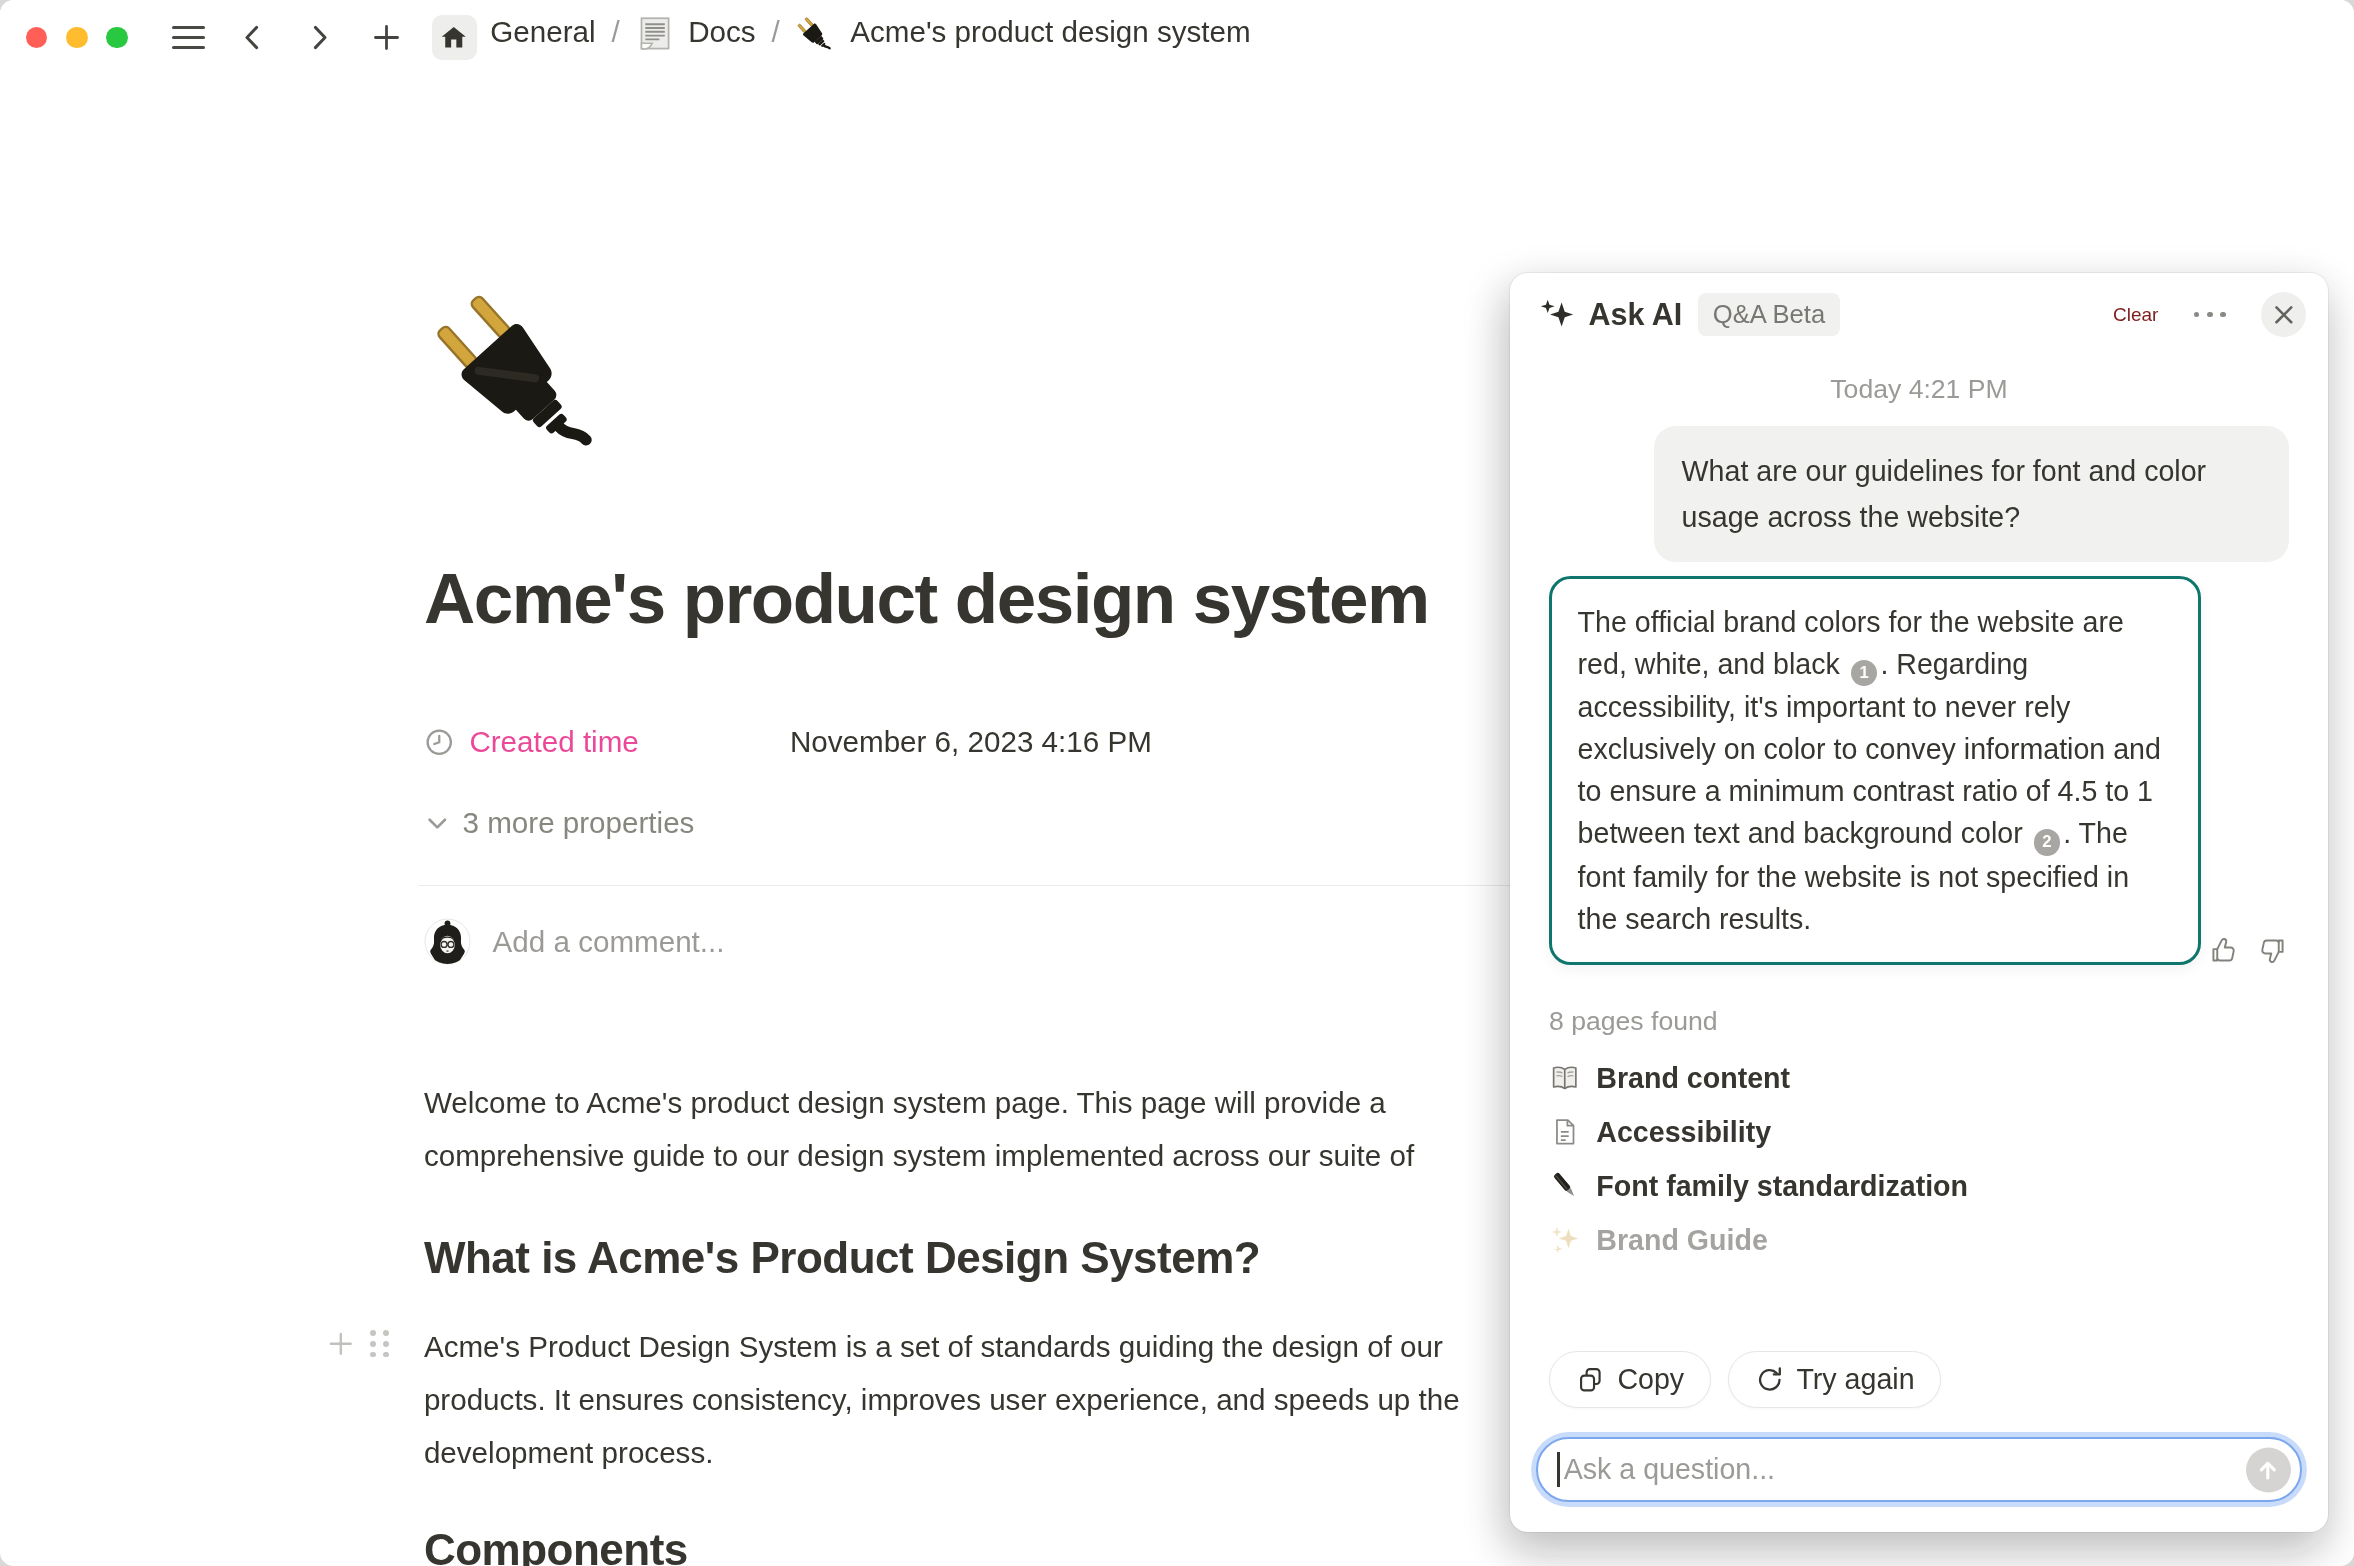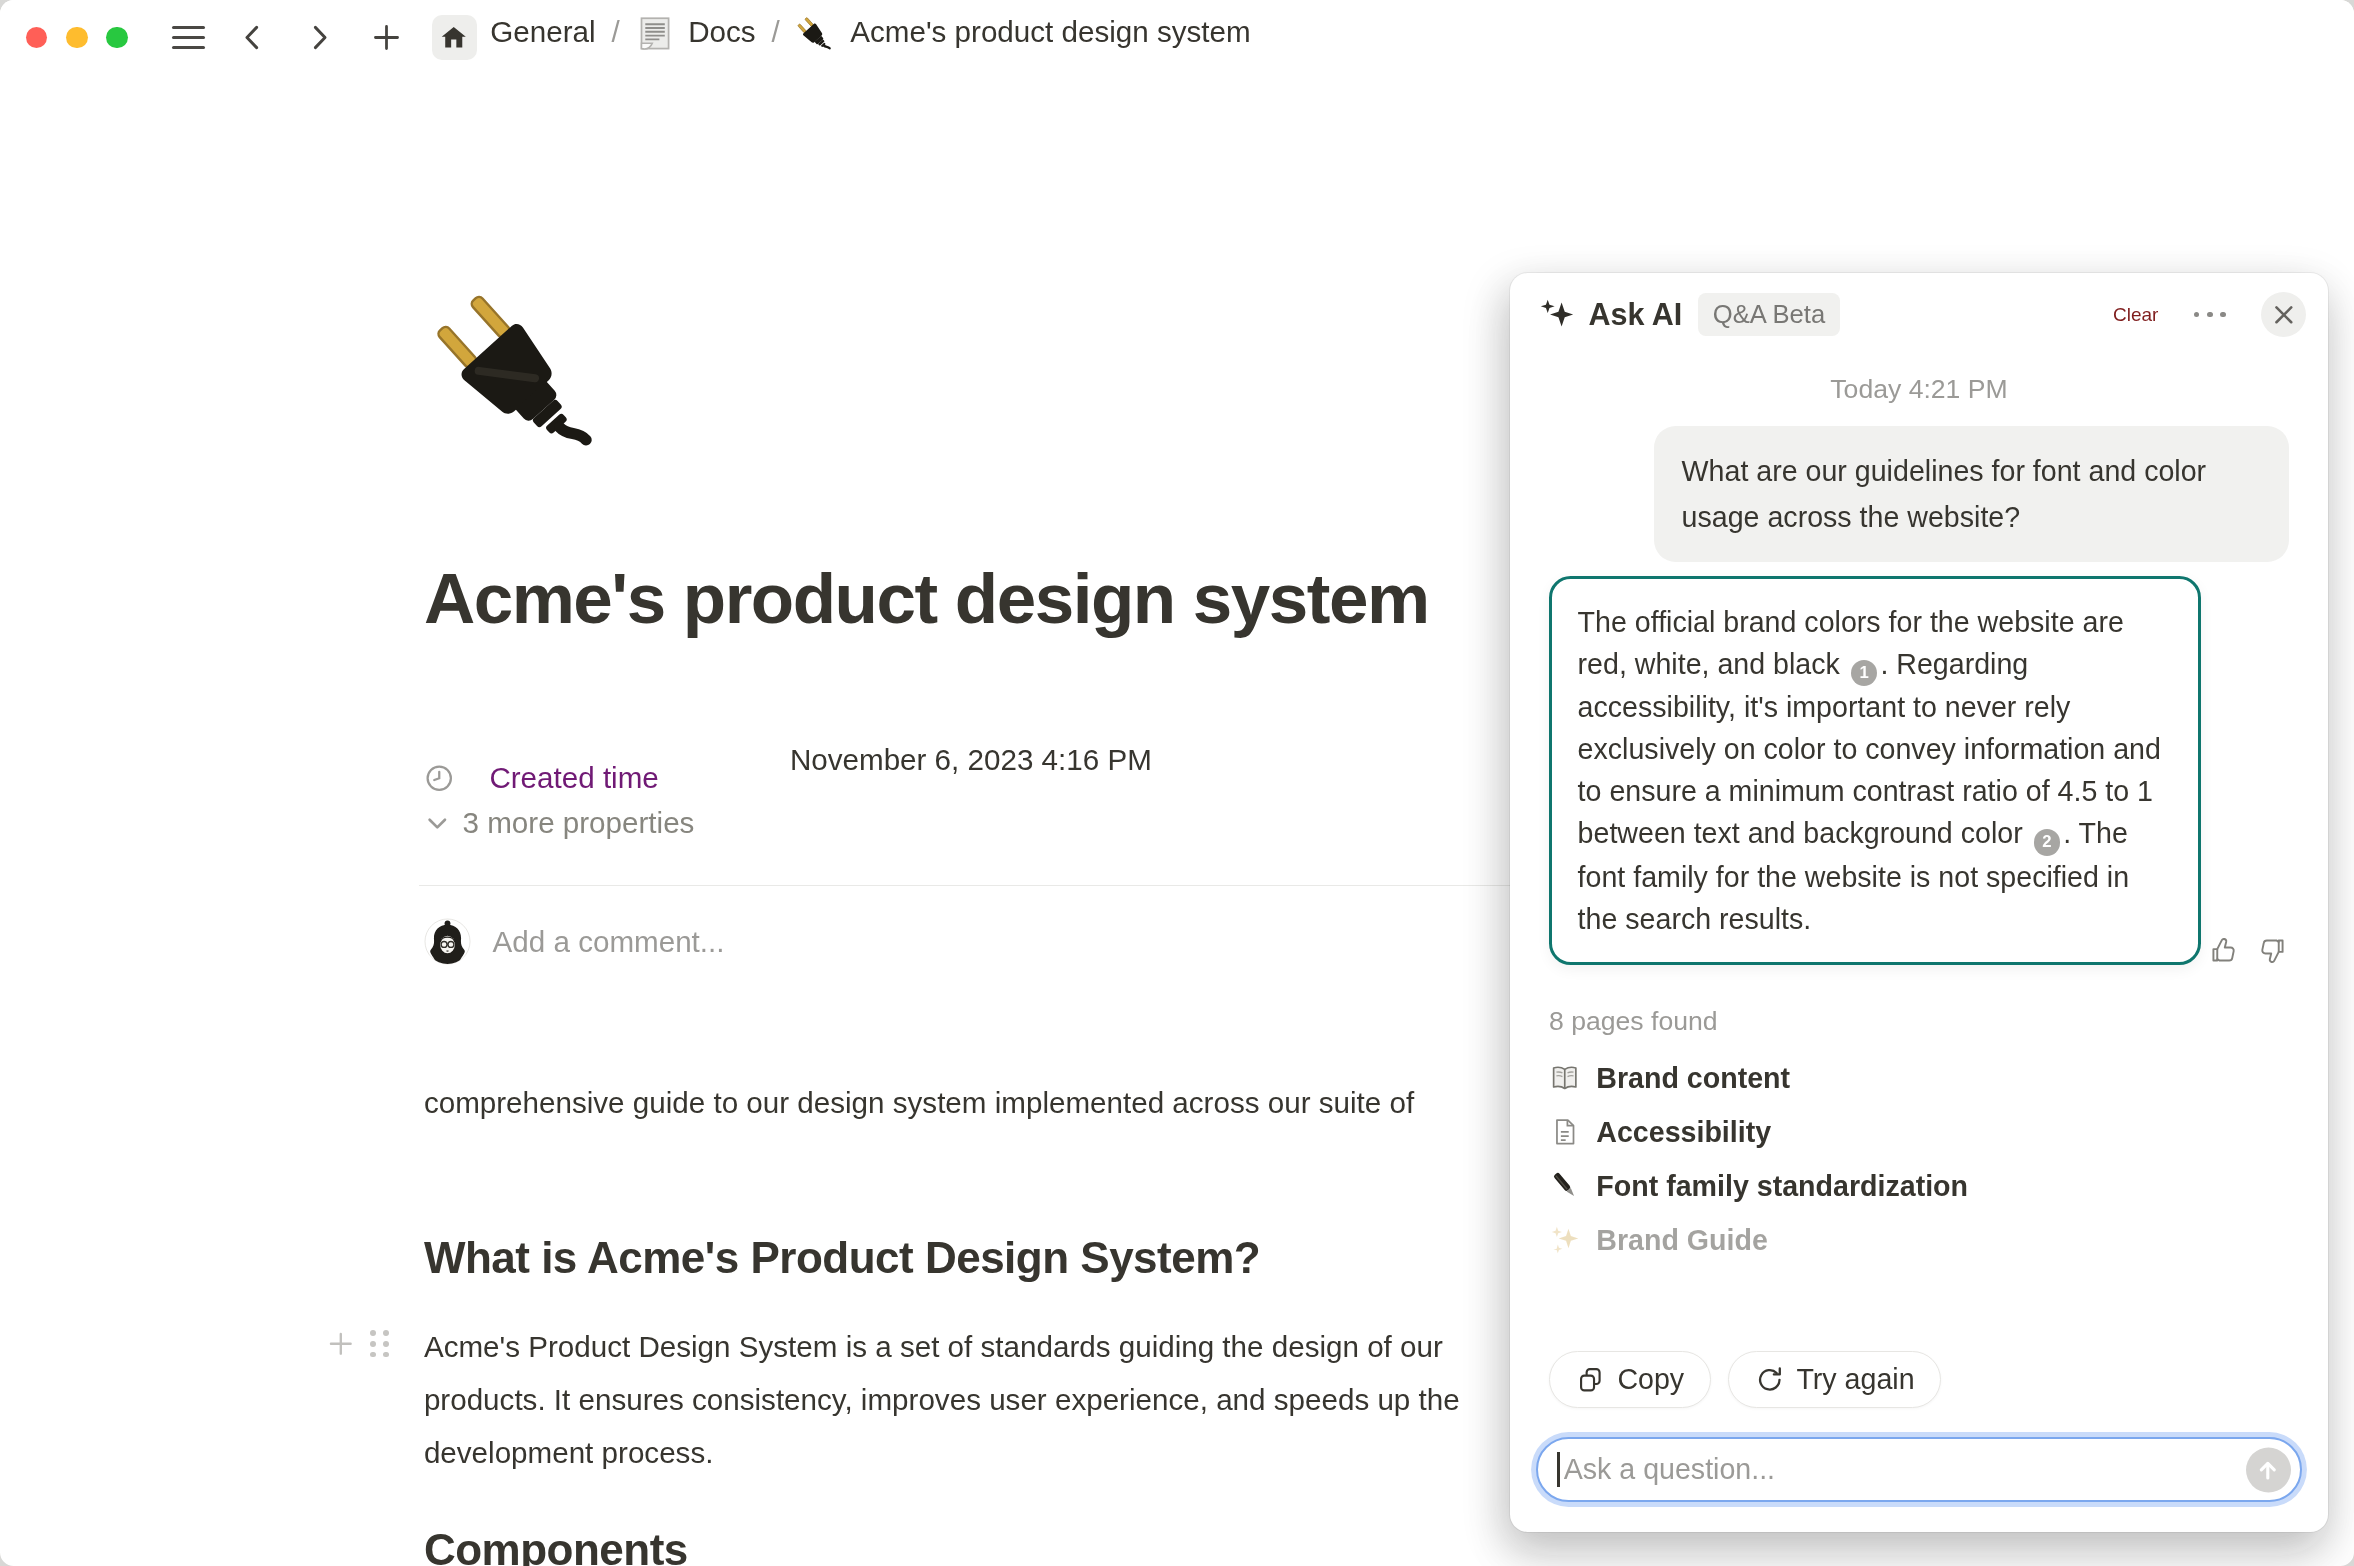--- a/index.html
+++ b/index.html
@@ -24,21 +24,21 @@
   .share { font-size:29.6px; color:#37352f; cursor:pointer; }
   .tb-dots { display:flex; gap:9.9px; }
   .tb-dots i { width:7.9px; height:7.9px; border-radius:50%; background:#41403c; }
 
   
   .content { position:absolute; left:419px; top:75px; width:1517px; z-index:1; }
   .page-icon { position:absolute; left:4.9px; top:209px; width:192px; height:192px; cursor:pointer; }
   .page-title { position:absolute; left:4.9px; top:483px; font-size:71px; font-weight:700; letter-spacing:-1.5px;
                 color:#37352f; white-space:nowrap; }
   .prop-row { position:absolute; left:4.9px; top:650px; display:flex; align-items:center; font-size:29.6px; }
-  .prop-label { display:flex; align-items:center; gap:35px; color:#701a75; width:366px; cursor:pointer;margin-top:36px; }
+  .prop-label { display:flex; align-items:center; gap:15px; color:#ec4899; width:366px; cursor:pointer; }
   .prop-value { color:#37352f; cursor:pointer; }
   .more-props { position:absolute; left:4.9px; top:731px; display:flex; align-items:center; gap:12px;
                 font-size:29.6px; color:#87867f; cursor:pointer; }
   .divider { position:absolute; left:0; top:810px; width:1507px; height:1px; background:#e9e9e7; }
   .comment-row { position:absolute; left:4.9px; top:843px; display:flex; align-items:center; gap:21.7px; }
   .avatar { width:47px; height:47px; }
   .comment-placeholder { font-size:29.6px; color:#9b9a97; cursor:text; }
   .para { position:absolute; left:4.9px; font-size:29.6px; line-height:53px; color:#37352f; white-space:nowrap; }
   .h2 { position:absolute; left:4.9px; font-size:44px; font-weight:700; letter-spacing:-0.5px; color:#37352f; white-space:nowrap; }
   .block-controls { position:absolute; left:-97px; top:9.9px; display:flex; align-items:center; gap:15.8px; }
@@ -215,20 +215,21 @@
             <path d="M23.5 27h1" stroke="#33312c" stroke-width="1.4"></path>
             <path d="M23 33.5c.7.5 1.3.5 2 0" stroke="#33312c" stroke-width="1.2" fill="none"></path>
             <circle cx="24" cy="5.5" r="3" fill="#201e1a"></circle>
           </g>
         </svg>
       </span>
       <span class="comment-placeholder">Add a comment...</span>
     </div>
 
     <div class="para" style="top:1001px;">
+      <div>Welcome to Acme's product design system page. This page will provide a</div>
       <div>comprehensive guide to our design system implemented across our suite of</div>
     </div>
 
     <div class="h2" style="top:1158px;">What is Acme's Product Design System?</div>
 
     <div class="para" style="top:1245px;">
       <div class="block-controls">
         <svg width="27.6" height="27.6" viewBox="0 0 28 28" fill="none" stroke="#c1c0bd" stroke-width="2.4" stroke-linecap="round">
             <path d="M14 4v20M4 14h20"></path>
           </svg>

